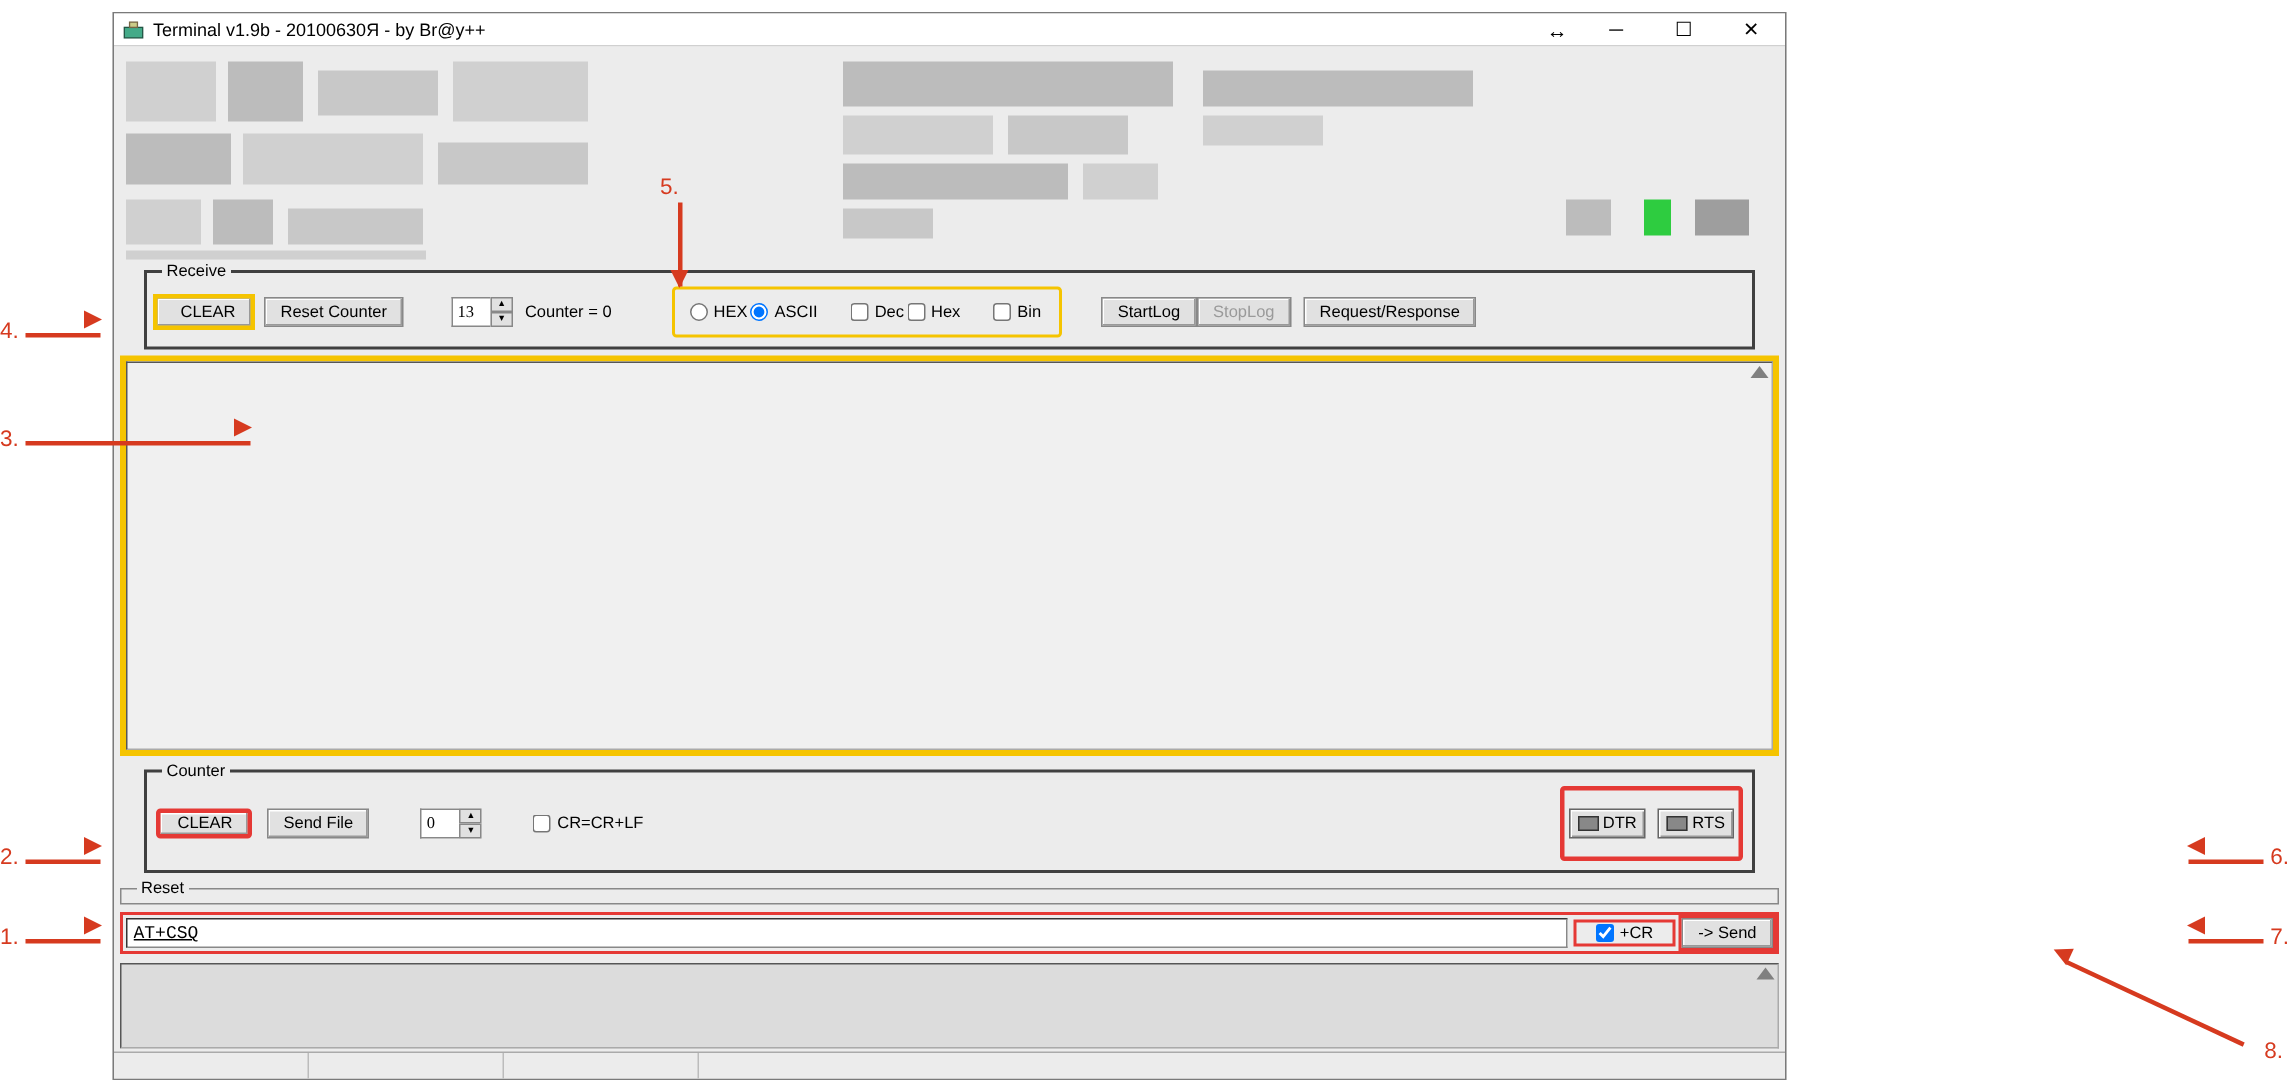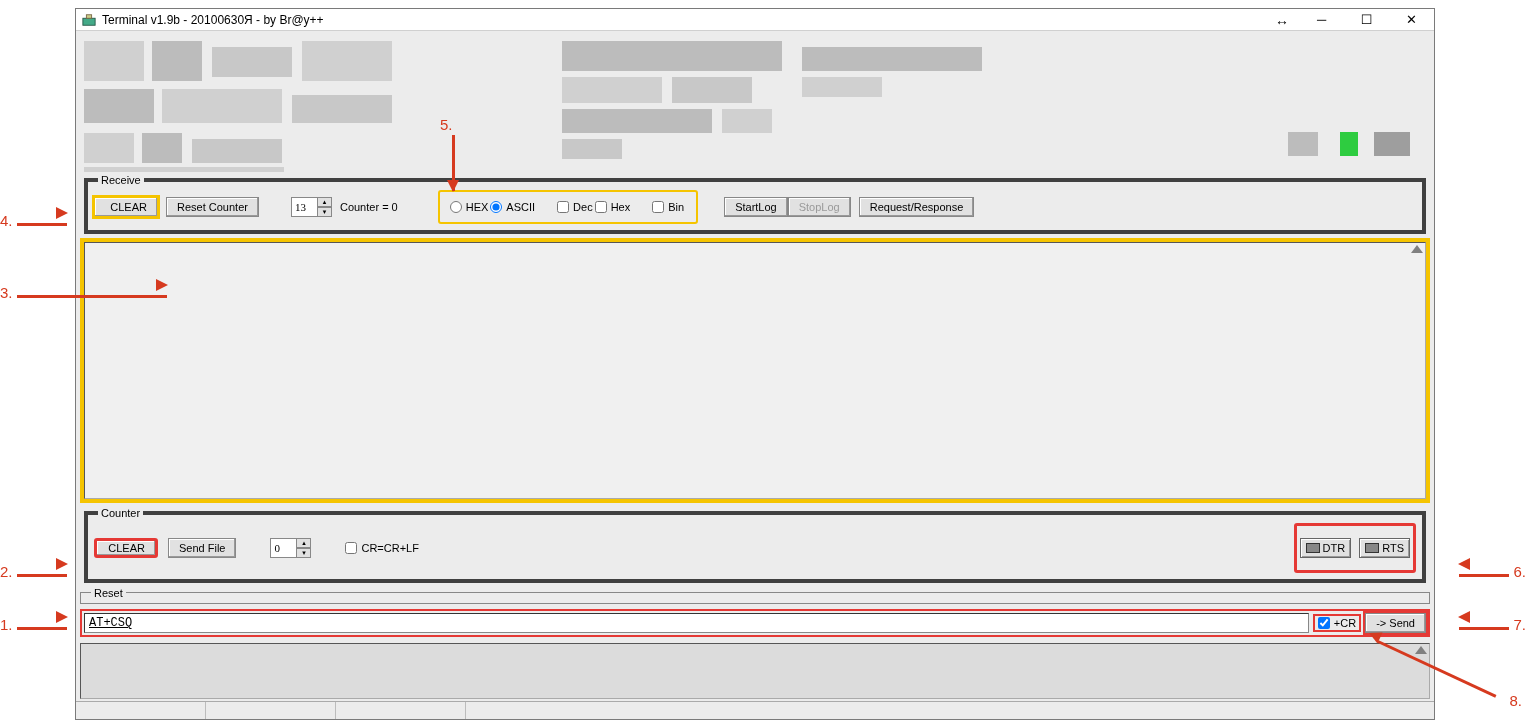--- a/index.html
+++ b/index.html
@@ -9,21 +9,21 @@
     background: #fff;
     width: 1526px;
     height: 728px;
     position: relative;
     overflow: hidden;
   }
   .app-window {
     position: absolute;
     left: 75px;
     top: 8px;
-    width: 1360px;
+    width: 1116px;
     height: 712px;
     background: #ececec;
     border: 1px solid #7a7a7a;
     display: flex;
     flex-direction: column;
   }
   .titlebar {
     height: 22px;
     background: #fff;
     display: flex;
@@ -55,22 +55,22 @@
     filter: blur(0);
   }
   .pixelated div { position:absolute; }
   .px { background:#d0d0d0; }
   .px2 { background:#bcbcbc; }
   .px3 { background:#c8c8c8; }
   .ledg { position:absolute; right:70px; bottom:10px; width:18px; height:24px; background:#2ecc40; }
   .ledd { position:absolute; right:18px; bottom:10px; width:36px; height:24px; background:#9e9e9e; }
 
   fieldset {
-    border:4px solid #404040;
-    margin: 2px 8px;
+    border:2px solid #404040;
+    margin: 2px 20px;
     padding: 4px 6px 6px 6px;
     position: relative;
     background:#ececec;
   }
   legend {
     font-size: 11px;
     padding: 0 3px;
     margin-left: 4px;
   }
 
@@ -412,21 +412,21 @@
       </div>
     </div>
   </fieldset>
 
   <fieldset class="macros-field" style="height:16px; padding:2px 6px;">
     <legend>Reset</legend>
   </fieldset>
 
   <div class="command-row">
     <input class="command-input" value="AT+CSQ" style="">
-    <label class="chk-row highlight-red" style="padding:1px 3px;">
+    <label class="chk-row highlight-red" style="padding:1px 13px;">
       <input type="checkbox" checked="" style="">
         <span>+CR</span>
     </label>
     <button class="btn highlight-red" style="min-width:58px">-&gt; Send</button>
   </div>
 
   <div class="transmit-textarea-wrap">
     <textarea class="transmit-textarea" style=""></textarea>
     <div class="scroll-triangle"></div>
   </div>

